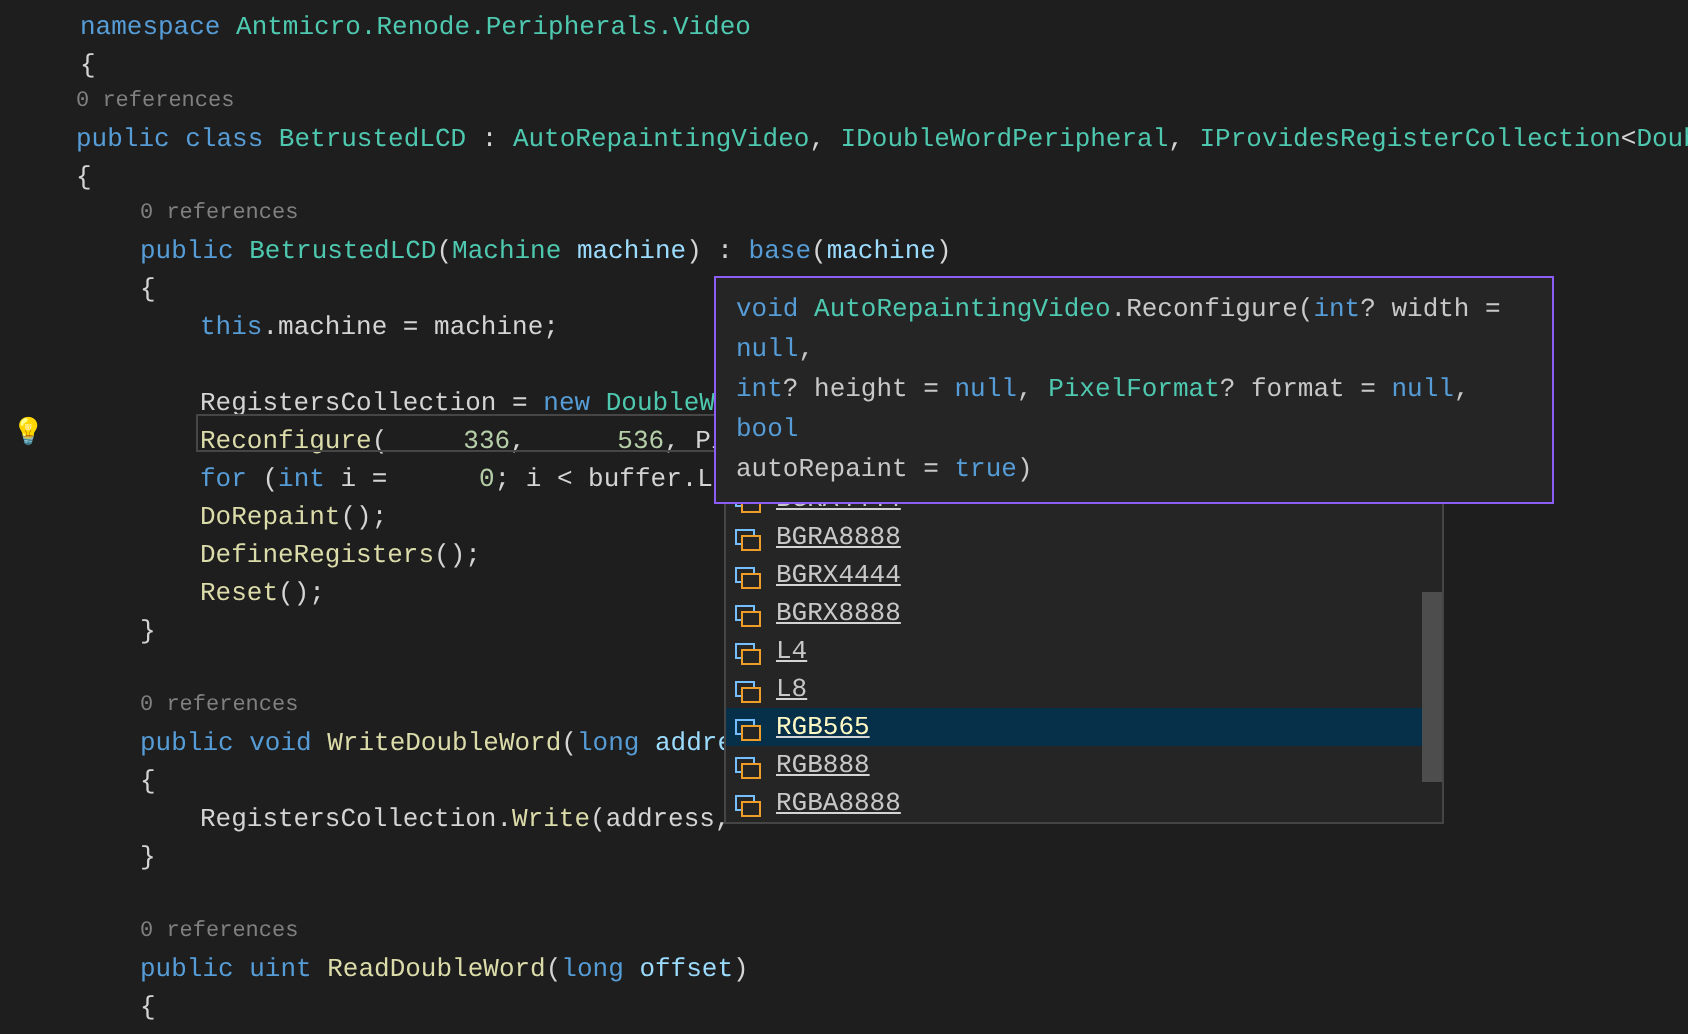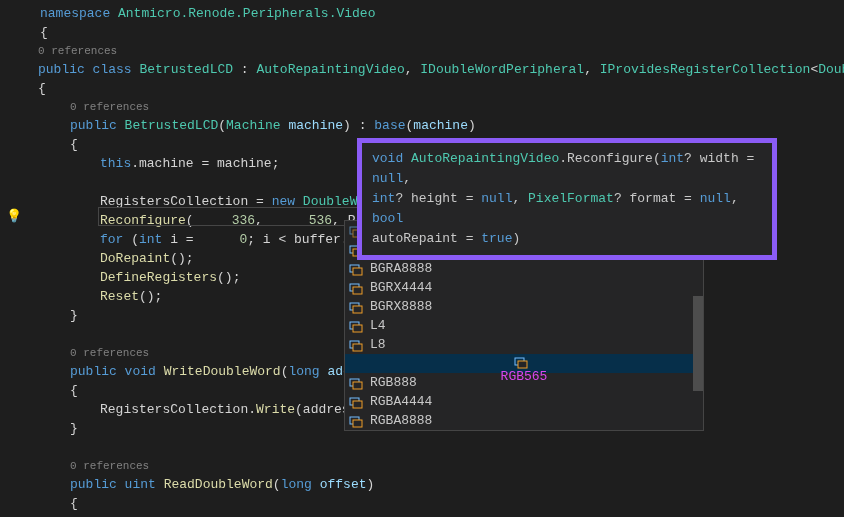--- a/index.html
+++ b/index.html
@@ -57,55 +57,55 @@
       border: 1px solid #464646;
       pointer-events: none;
     }
     
     .tooltip {
       position: absolute;
       left: 357px;
       top: 138px;
       width: 420px;
       background: #252526;
-      border: 5px solid #8b5cf6;
+      border: 1px solid #8b5cf6;
       padding: 6px 10px;
       color: #c8c8c8;
       font-size: 13px;
       line-height: 20px;
       z-index: 10;
     }
     .tooltip .kw2 { color: #569cd6; }
     .tooltip .type2 { color: #4ec9b0; }
     .tooltip .underline { }
     
     .autocomplete {
       position: absolute;
-      left: 344px;
+      left: 362px;
       top: 220px;
       width: 360px;
       background: #252526;
       border: 1px solid #454545;
       z-index: 5;
+      text-decoration: underline;
     }
     .ac-item {
       display: flex;
       align-items: center;
       padding: 1px 3px;
       height: 19px;
       font-size: 13px;
       color: #c8c8c8;
     }
     .ac-item.dim {
       opacity: 0.6;
     }
     .ac-item.selected {
       background: #062f4a;
-      color: #d946ef;
-      flex-direction: column;
+      color: #fef9c3;
     }
     .ac-icon {
       width: 16px;
       height: 16px;
       margin-right: 6px;
       display: inline-flex;
       align-items: center;
       justify-content: center;
       color: #ee9d28;
       font-size: 11px;
@@ -247,26 +247,17 @@
         </span>
         <span>RGB888</span>
       </div>
       <div class="ac-item">
         <span class="ac-icon">
           <svg width="14" height="14" viewBox="0 0 14 14">
             <rect x="1" y="3" width="9" height="7" fill="none" stroke="#75beff" stroke-width="1"></rect>
             <rect x="4" y="6" width="9" height="7" fill="#252526" stroke="#ee9d28" stroke-width="1"></rect>
           </svg>
         </span>
-        <span>RGBA4444</span>
-      </div>
-      <div class="ac-item">
-        <span class="ac-icon">
-          <svg width="14" height="14" viewBox="0 0 14 14">
-            <rect x="1" y="3" width="9" height="7" fill="none" stroke="#75beff" stroke-width="1"></rect>
-            <rect x="4" y="6" width="9" height="7" fill="#252526" stroke="#ee9d28" stroke-width="1"></rect>
-          </svg>
-        </span>
         <span>RGBA8888</span>
       </div>
     </div>
   <div class="ac-scrollbar"></div>
 </div>
 
 </body></html>

